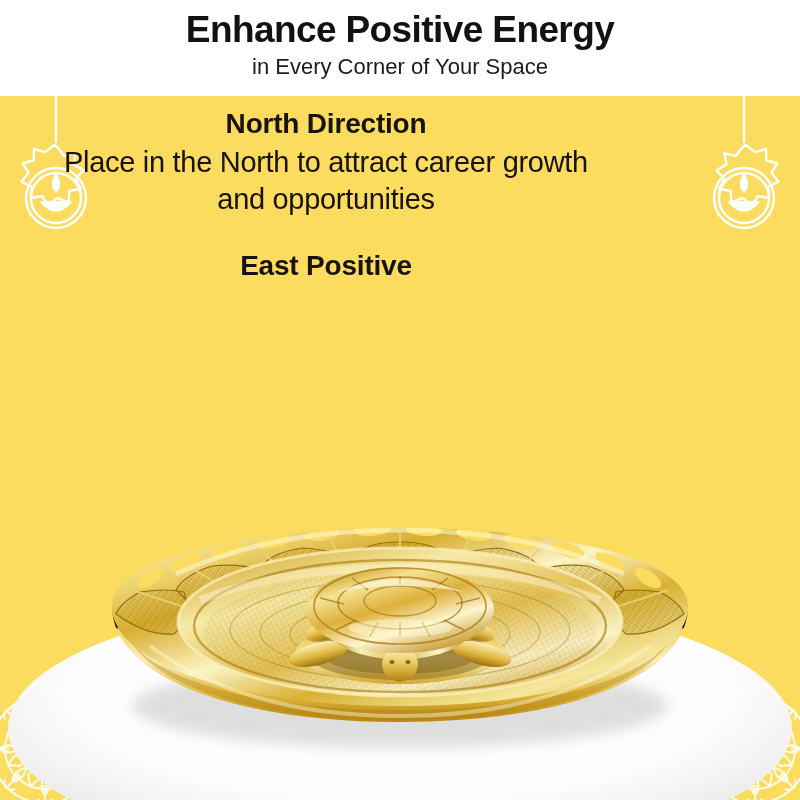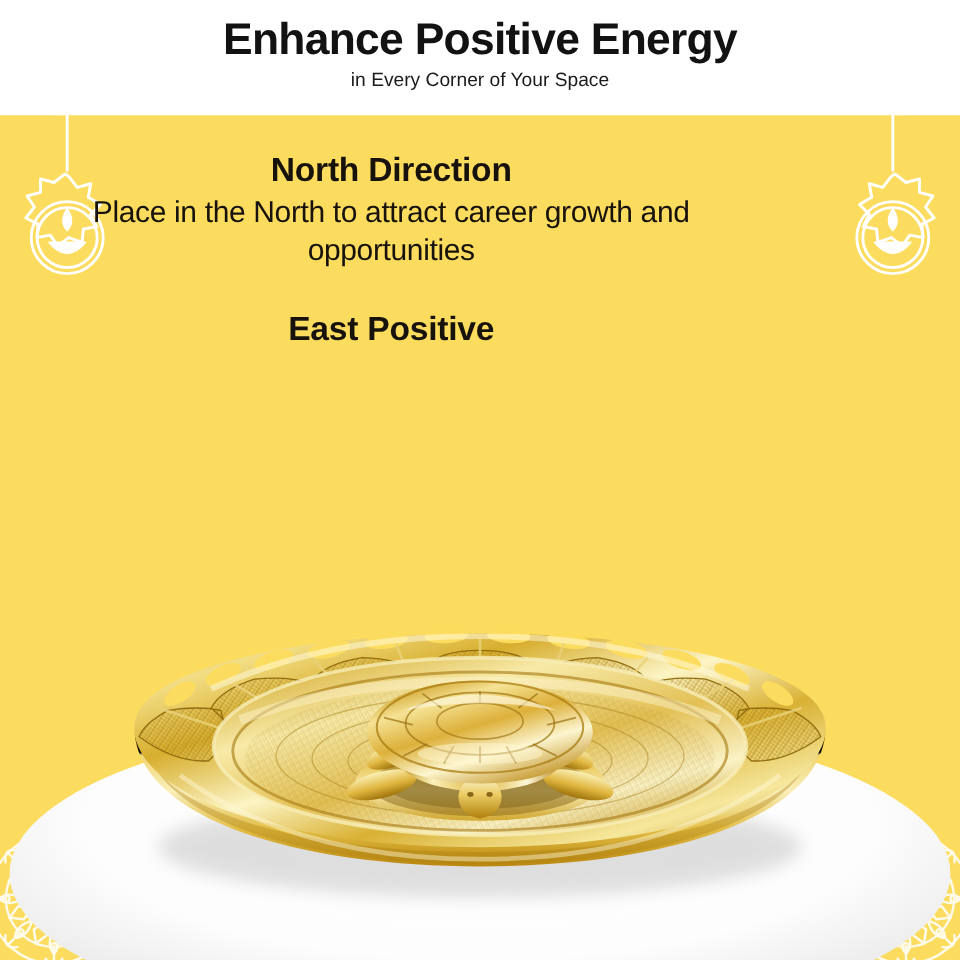--- a/index.html
+++ b/index.html
@@ -45,21 +45,21 @@
   }
   .poster-title {
     font-size:37px;
     font-weight:800;
     letter-spacing:-0.6px;
     color:#121212;
     line-height:1.06;
     white-space:nowrap;
   }
   .poster-subtitle {
-    font-size:16px;
+    font-size:22px;
     font-weight:400;
     color:#1b1b1b;
     line-height:1.2;
     margin-top:5px;
     white-space:nowrap;
   }
 
   
   .diya-hanger {
     position:absolute;
@@ -79,37 +79,37 @@
     z-index:2;
     pointer-events:none;
     opacity:.92;
   }
   .corner-mandala.left  { left:-40px; }
   .corner-mandala.right { right:-40px; }
 
   
   .info-stack {
     position:absolute;
-    left:0; top:124px;
+    left:0; top:106px;
     width:652px;
     z-index:4;
     text-align:center;
   }
   .info-block { margin-bottom:30px; }
   .info-block:last-child { margin-bottom:0; }
   .block-heading {
     font-size:28px;
     font-weight:700;
     color:#17120c;
     letter-spacing:-0.2px;
     line-height:1.25;
     margin-bottom:3px;
   }
   .block-body {
-    font-size:25px;
+    font-size:29px;
     font-weight:400;
     color:#17120c;
     line-height:1.27;
     padding:0 62px;
     letter-spacing:-0.3px;
   }
 
   
   .product-stage {
     position:absolute;

